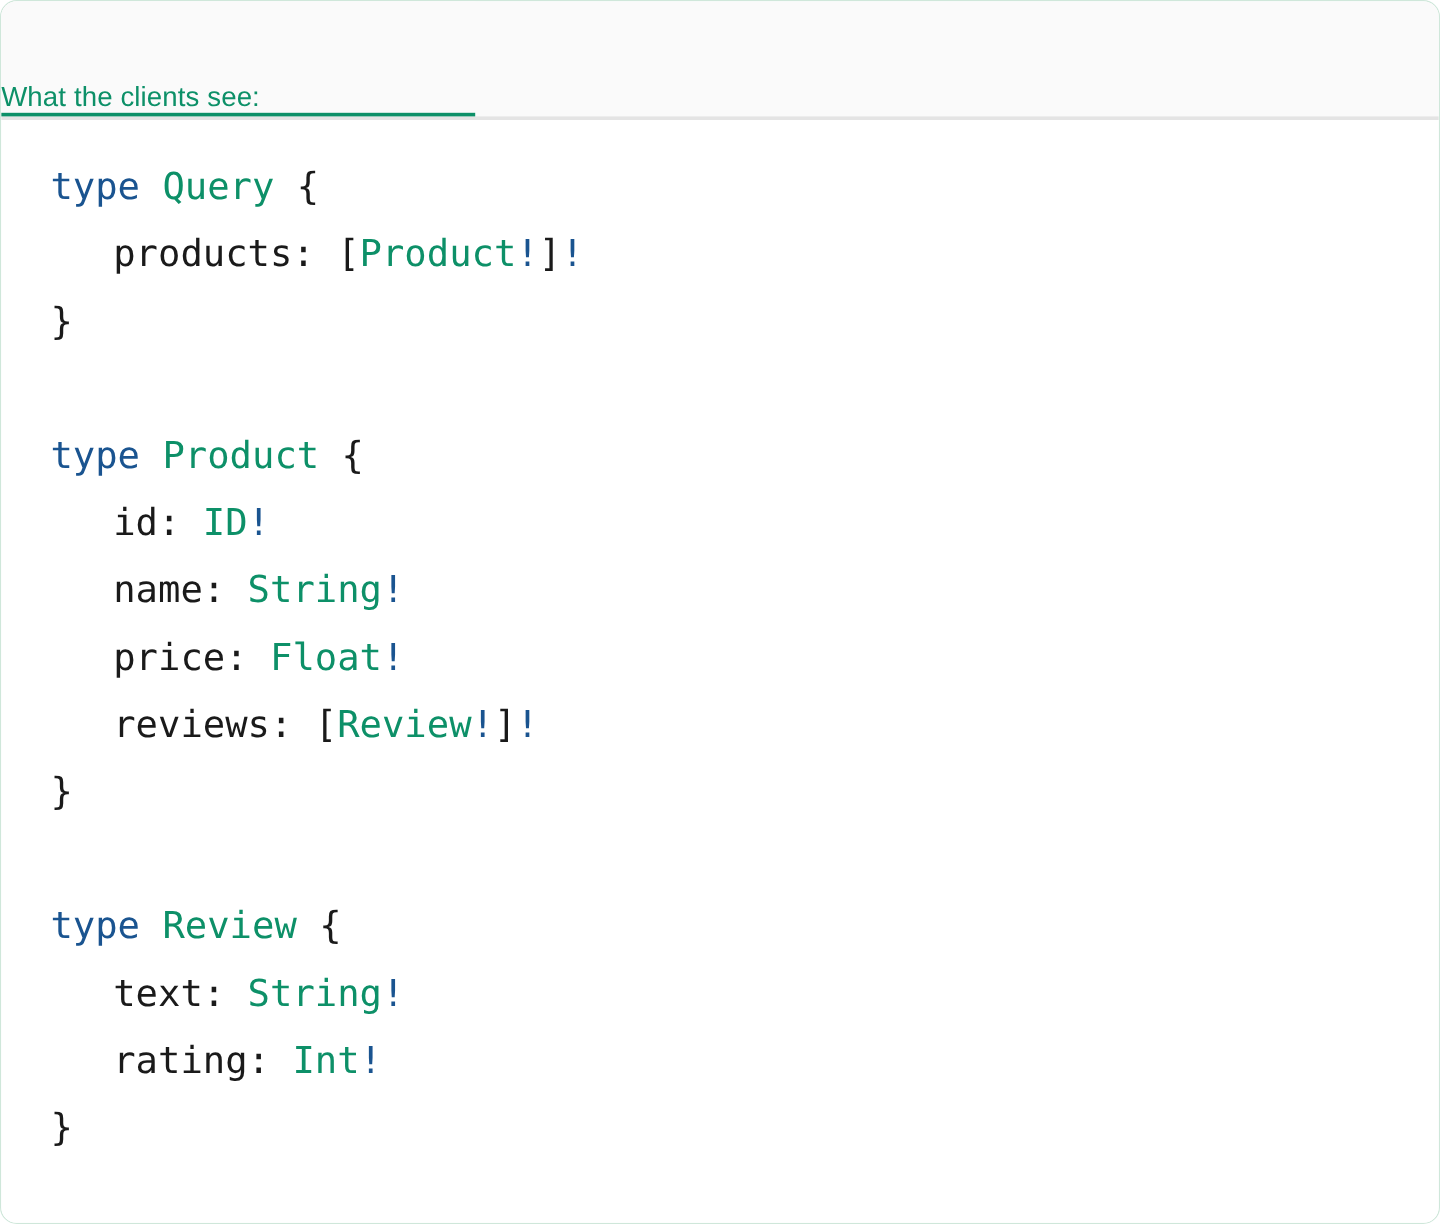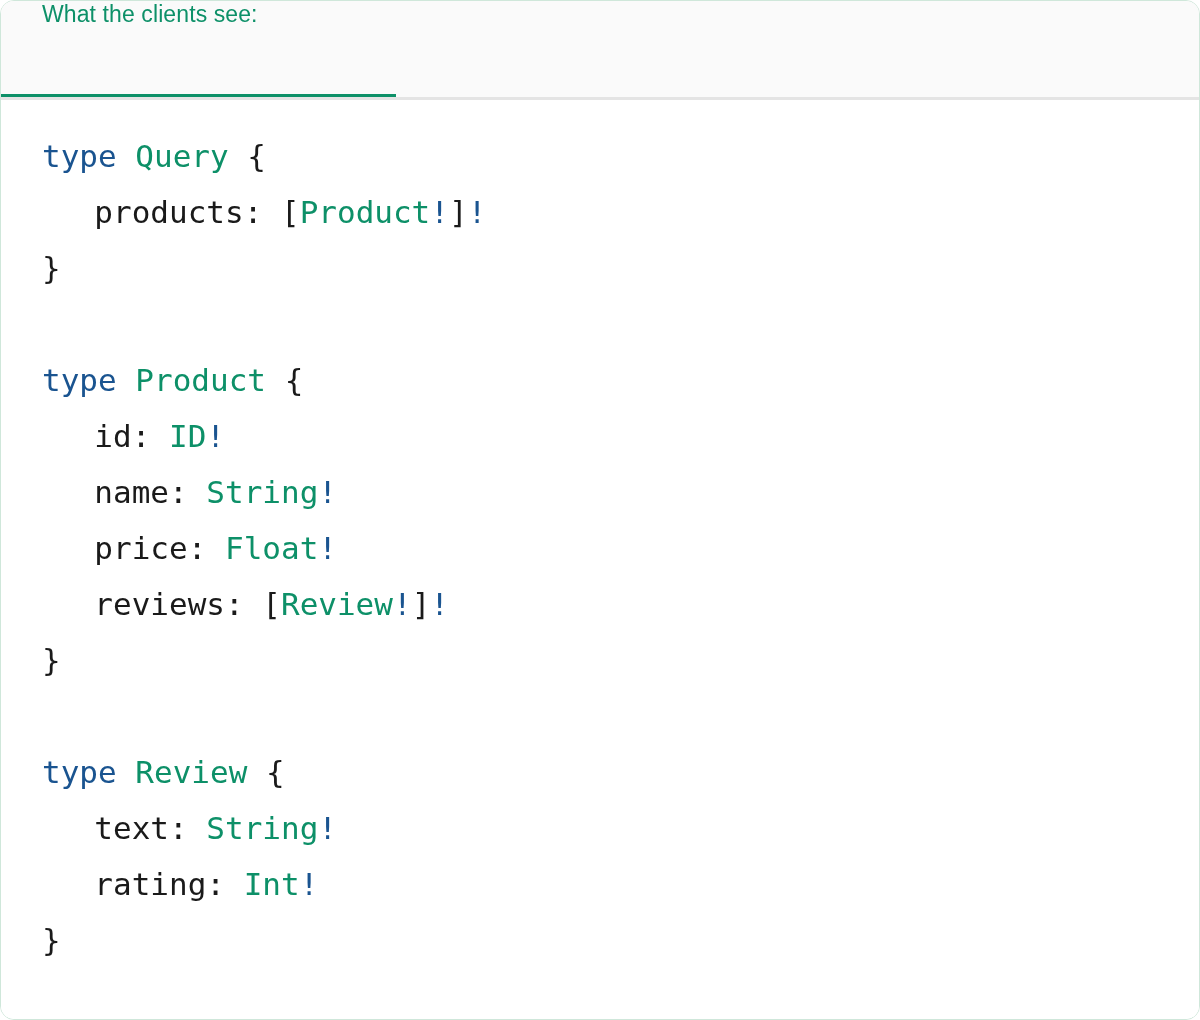--- a/index.html
+++ b/index.html
@@ -36,22 +36,21 @@
     box-sizing: content-box;
   }
   .tab {
     position: absolute;
     left: 0;
     top: 0;
     width: 395px;
     height: 96px;
     background: #fafafa;
     display: flex;
-    align-items: flex-start;
-    padding-left: 41px;
+    align-items: flex-end;
     box-sizing: border-box;
     border-bottom: 3px solid #0d9068;
     cursor: pointer;
   }
   .tab-label {
     color: #0d9068;
     font-family: "Liberation Sans", sans-serif;
     font-size: 23px;
     font-weight: 400;
     letter-spacing: 0.1px;

